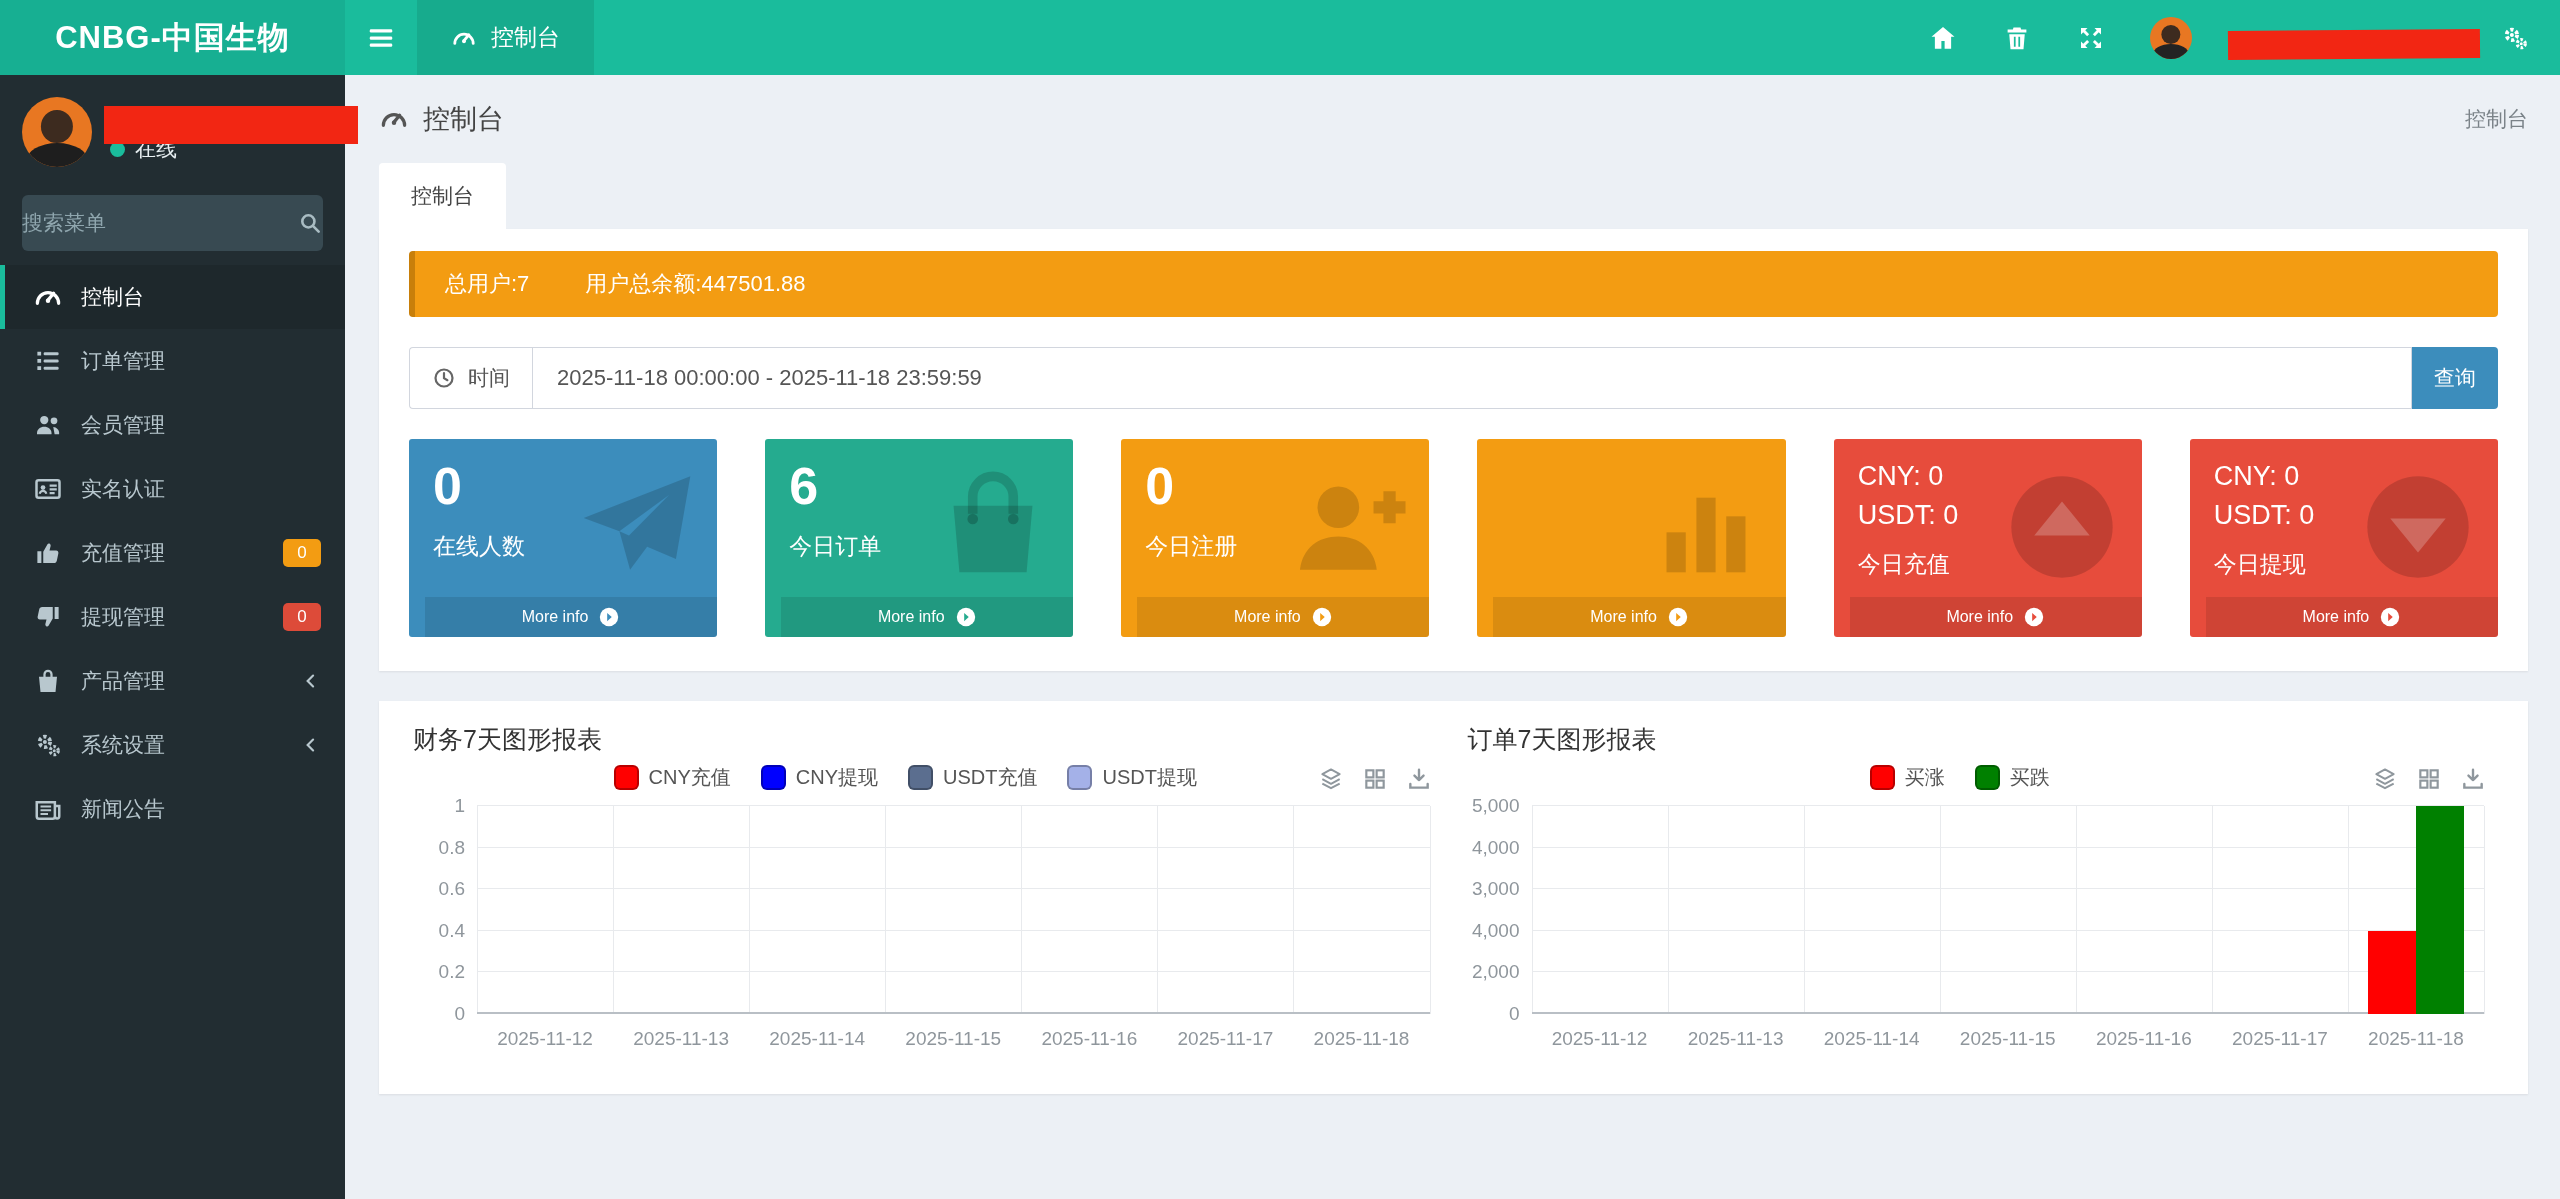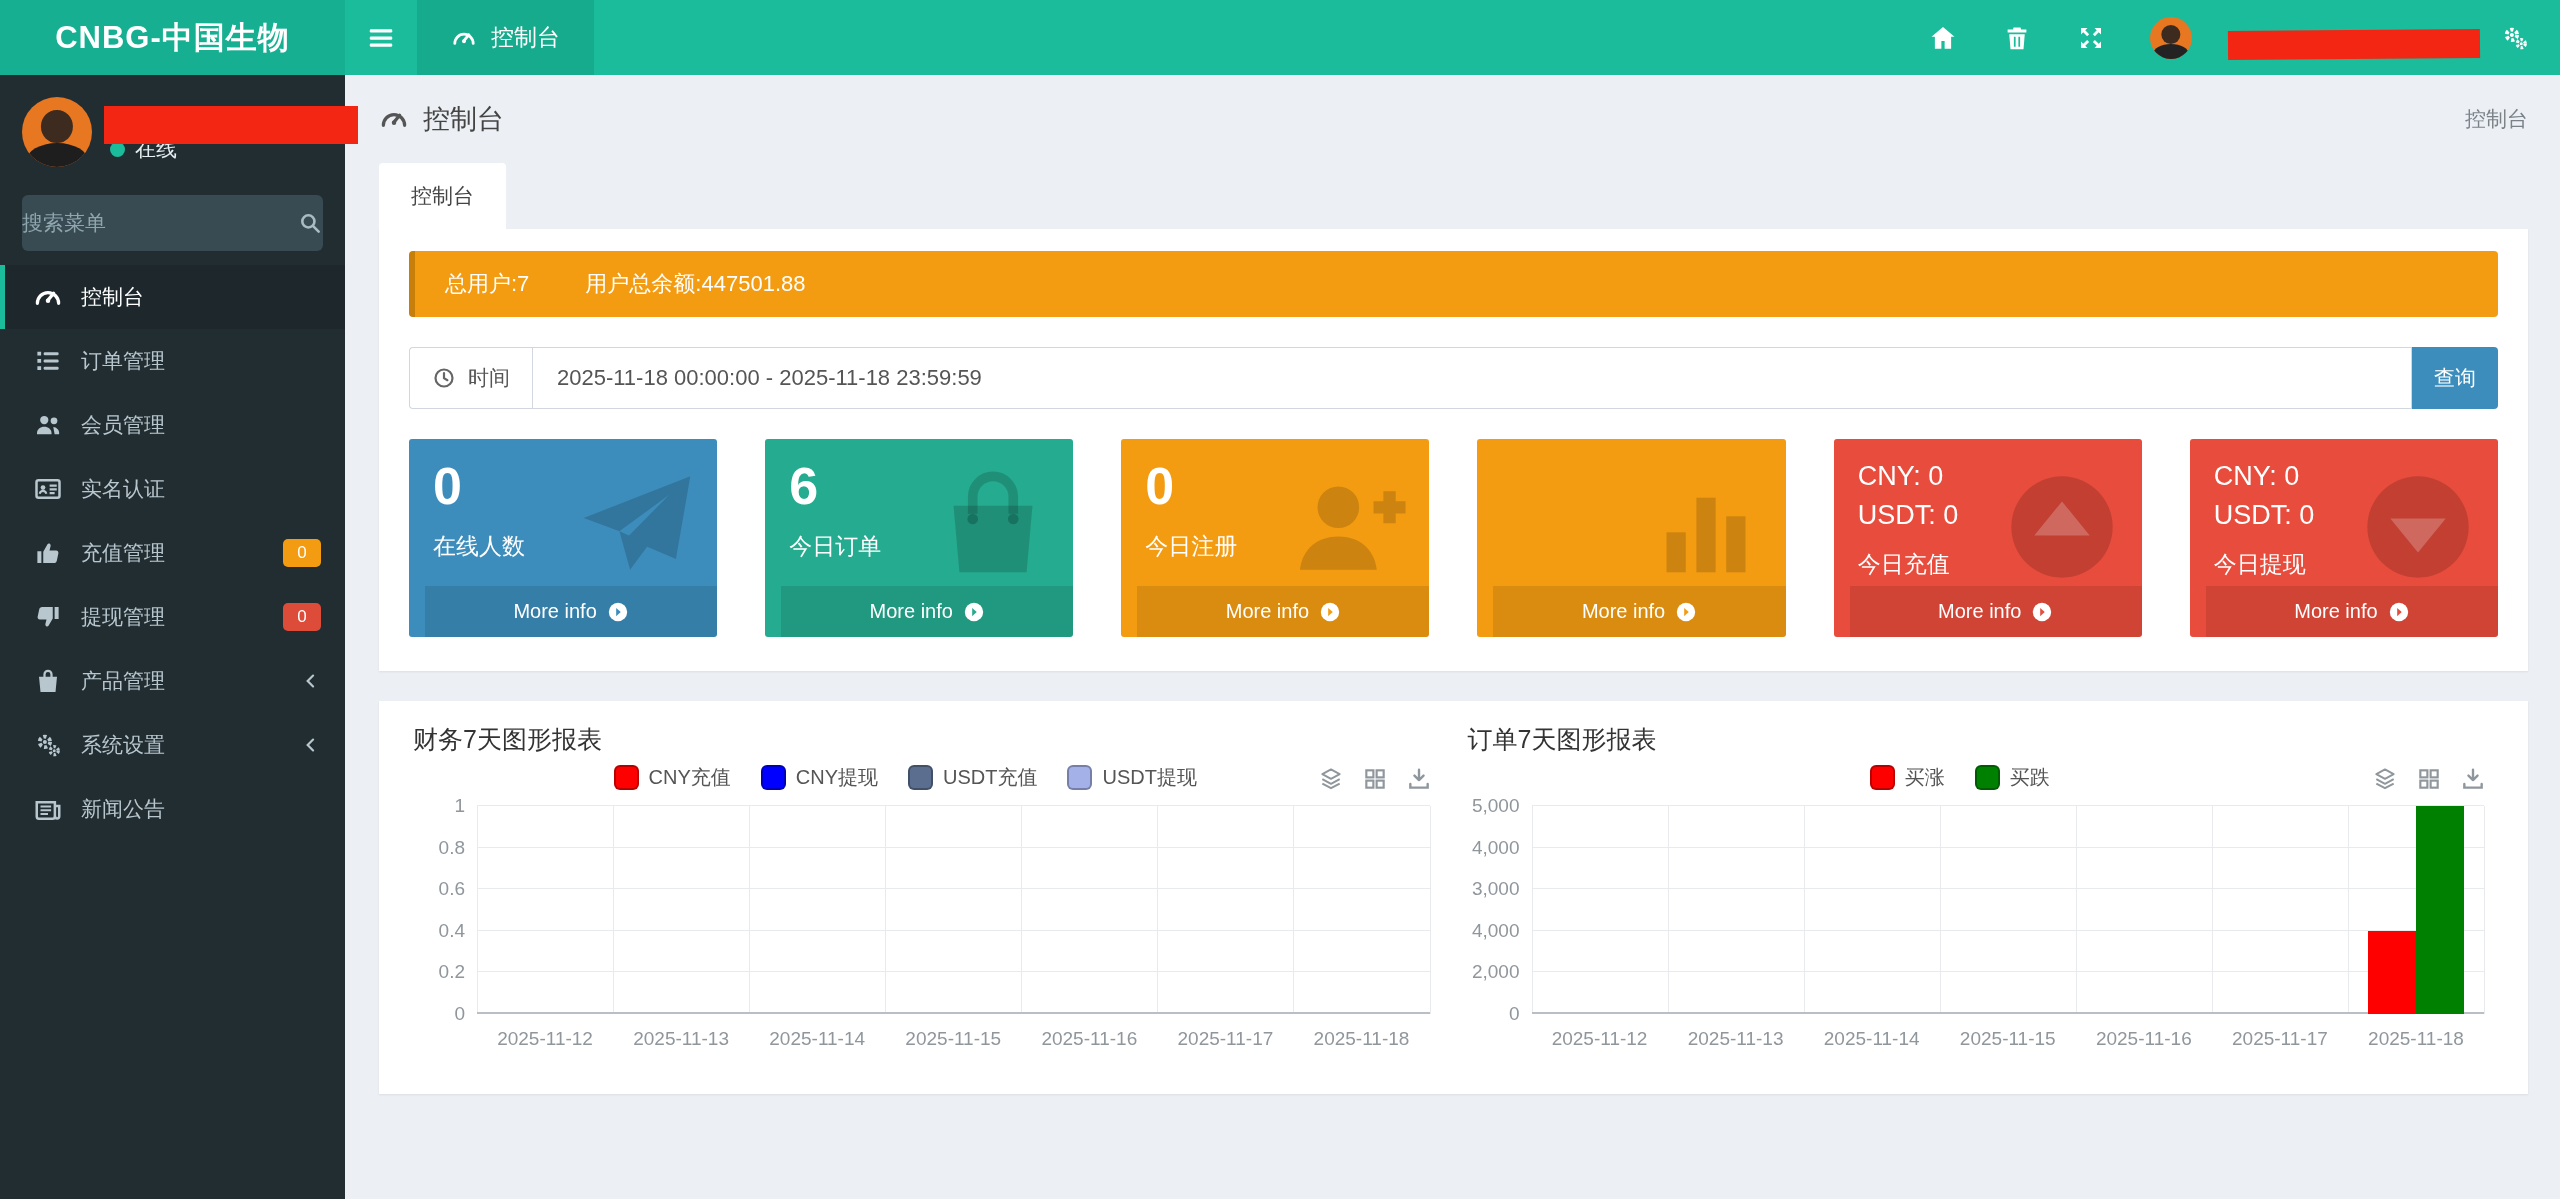--- a/index.html
+++ b/index.html
@@ -74,22 +74,22 @@
     border-radius:0 4px 4px 0; }
 
   
   .info-row { margin-top:30px; display:grid; grid-template-columns:repeat(6,1fr); gap:48px; }
   .small-box { position:relative; border-radius:3px; color:#fff; height:198px; overflow:hidden; cursor:pointer; }
   .sb-inner { padding:18px 24px; position:relative; z-index:2; }
   .sb-value { font-size:52px; font-weight:bold; line-height:1.15; }
   .sb-line { font-size:27px; line-height:1.45; }
   .sb-label { font-size:23px; margin-top:14px; }
   .sb-ghost { position:absolute; right:16px; top:24px; width:128px; height:128px; color:rgba(0,0,0,0.16); z-index:1; }
-  .sb-footer { position:absolute; left:16px; right:0; bottom:0; height:51px; background:rgba(0,0,0,0.1);
-    display:flex; align-items:center; justify-content:center; gap:10px; font-size:20px; color:#fff; z-index:3; }
+  .sb-footer { position:absolute; left:16px; right:0; bottom:0; height:40px; background:rgba(0,0,0,0.1);
+    display:flex; align-items:center; justify-content:center; gap:10px; font-size:16px; color:#fff; z-index:3; }
   .more-arrow { width:22px; height:22px; }
 
   
   .charts-card { margin:30px 32px 0 34px; background:#fff; padding:22px 16px 26px 24px;
     box-shadow:0 1px 2px rgba(0,0,0,0.08); display:flex; }
   .chart-col { width:50%; position:relative; }
   .chart-title { font-size:25px; color:#333; padding-left:10px; }
   .chart-box { position:relative; height:306px; margin-top:6px; }
   .legend { position:absolute; top:2px; left:70px; right:120px; display:flex; justify-content:center; gap:30px; z-index:2; }
   .legend-item { display:flex; align-items:center; gap:10px; font-size:20px; color:#555; cursor:pointer; }

